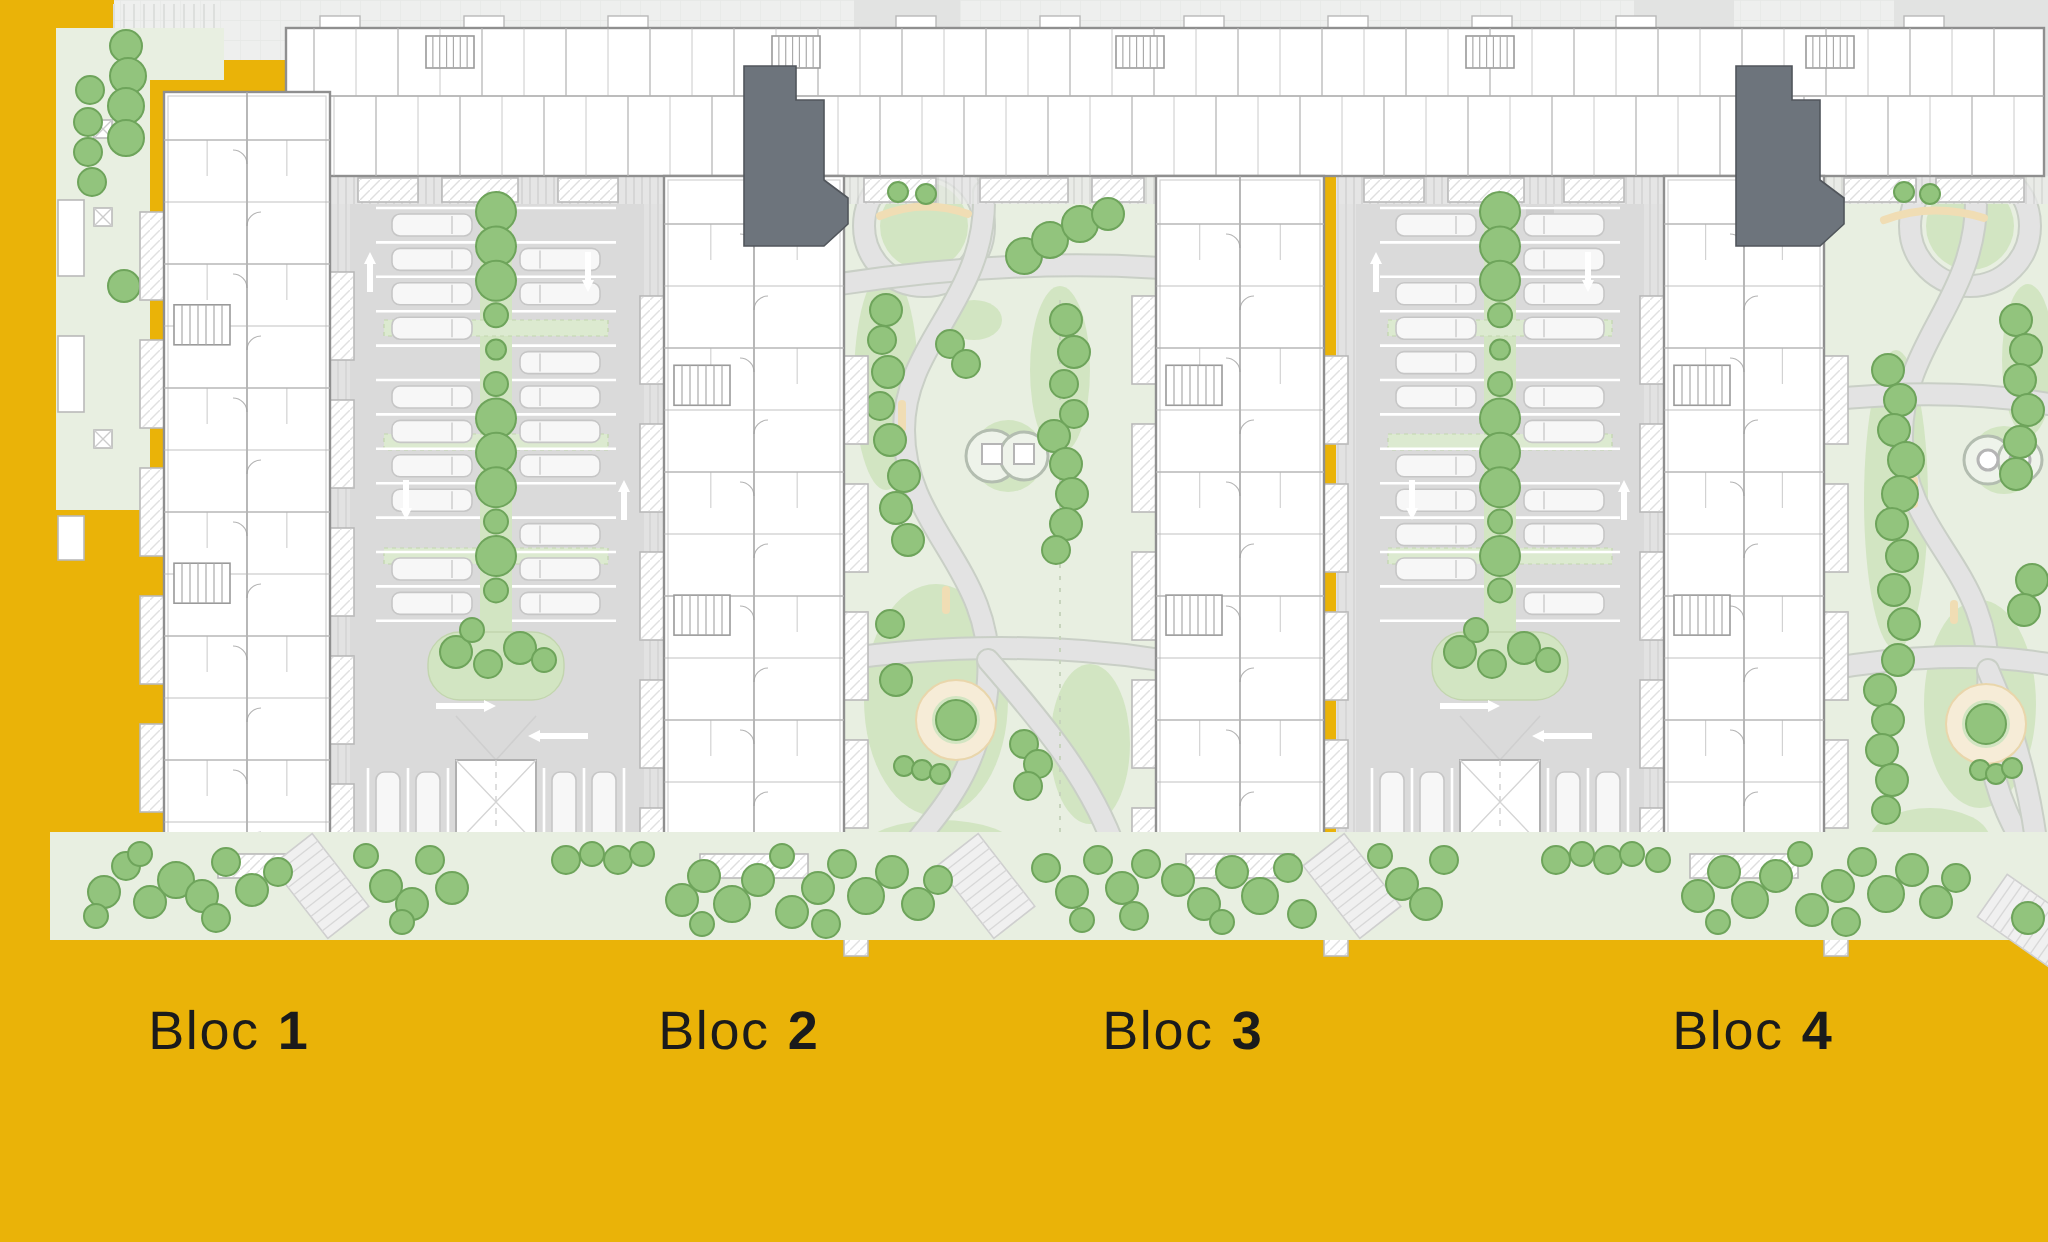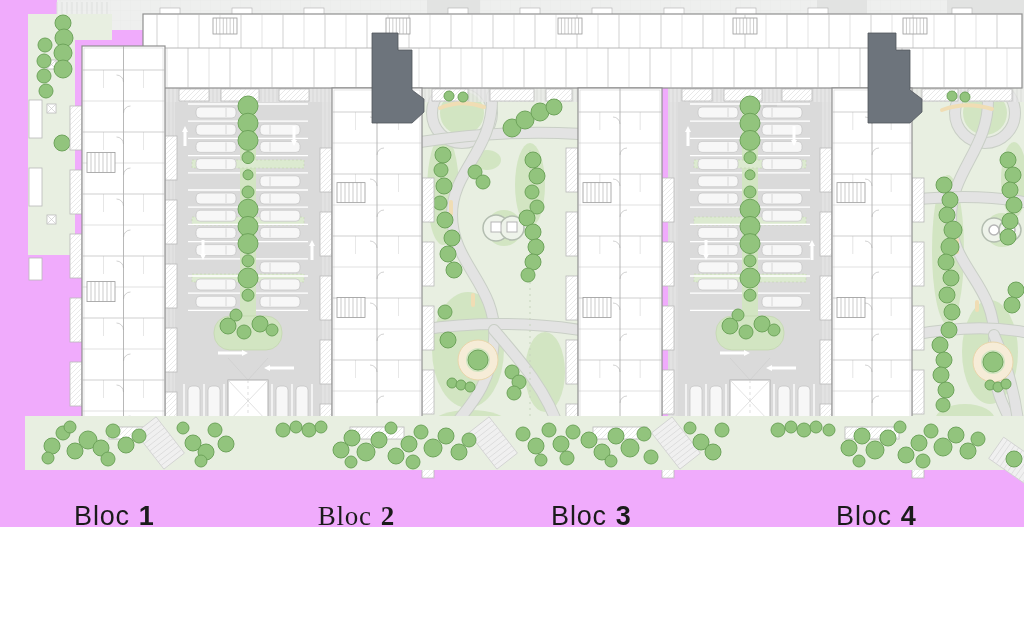--- a/index.html
+++ b/index.html
@@ -1,16 +1,16 @@
 <!DOCTYPE html>
 <html><head>
 <meta charset="utf-8">
 <style>
   html,body{margin:0;padding:0;background:#fff;}
-  .canvas{position:relative;width:1024px;height:527px;background:#f0abfc;overflow:hidden;
+  .canvas{position:relative;width:1024px;height:621px;background:#eab308;overflow:hidden;
           font-family:"Liberation Sans", sans-serif;}
   svg{position:absolute;left:0;top:0;}
   .bloc-label{position:absolute;transform:translate(-50%,-50%);white-space:nowrap;
               font-size:27px;color:#1b1b1b;letter-spacing:.8px;font-weight:400;}
   .bloc-label b{font-weight:700;margin-left:9px;letter-spacing:0;}
 </style>
 </head>
 <body>
 
 <div class="canvas">
@@ -986,17 +986,17 @@
           <circle cx="968" cy="451" r="8" fill="#92c47d" stroke="#6ea45b" stroke-width="1"></circle>
           <circle cx="978" cy="439" r="7" fill="#92c47d" stroke="#6ea45b" stroke-width="1"></circle>
           <circle cx="859" cy="461" r="6" fill="#92c47d" stroke="#6ea45b" stroke-width="1"></circle>
           <circle cx="923" cy="461" r="7" fill="#92c47d" stroke="#6ea45b" stroke-width="1"></circle>
           <circle cx="1014" cy="459" r="8" fill="#92c47d" stroke="#6ea45b" stroke-width="1"></circle>
         </g>
       </g>
     </svg>
   <div>
     <div class="bloc-label" style="left: 114px; top: 516px;"><span>Bloc</span><b>1</b></div>
-    <div class="bloc-label" style="left: 356px; top: 516px; font-family: Liberation Serif, serif;"><span>Bloc</span><b>2</b></div>
+    <div class="bloc-label" style="left: 369px; top: 516px;"><span>Bloc</span><b>2</b></div>
     <div class="bloc-label" style="left: 591px; top: 516px;"><span>Bloc</span><b>3</b></div>
     <div class="bloc-label" style="left: 876px; top: 516px; text-align: center;"><span>Bloc</span><b>4</b></div>
   </div>
 </div>
 
 </body></html>

